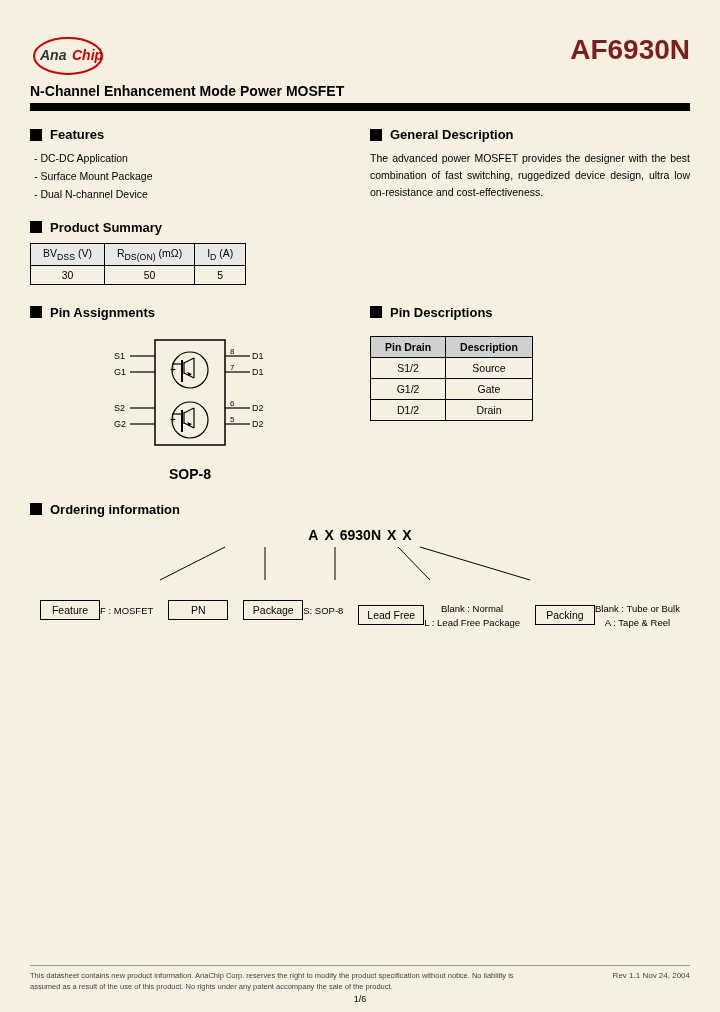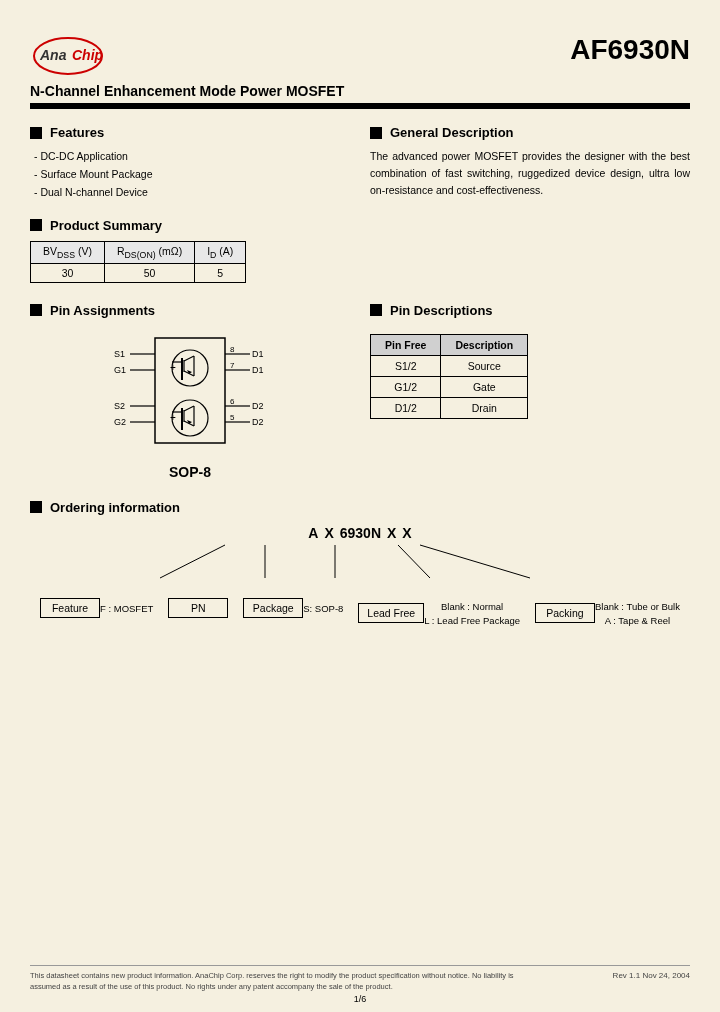--- a/index.html
+++ b/index.html
@@ -19,24 +19,24 @@
       margin-bottom: 4px;
       margin-top: 14px;
     }
     .logo {
       display: flex;
       align-items: center;
     }
     .part-number {
       font-size: 28px;
       font-weight: bold;
-      color: #000000;
+      color: #7f1d1d;
     }
     .title-line {
-      border-bottom: 6px solid #000000;
+      border-bottom: 8px solid #000000;
       padding-bottom: 4px;
       margin-bottom: 16px;
     }
     .title-line h2 {
       font-size: 14px;
       font-weight: bold;
       color: #000;
     }
     .two-col {
       display: flex;
@@ -277,21 +277,21 @@
     </div>
   </div>
   <div class="pin-right">
     <div class="section-header">
       <span class="section-bullet"></span>
       <span class="section-title">Pin Descriptions</span>
     </div>
     <table class="pin-desc-table" style="margin-top:16px;">
       <thead>
         <tr>
-          <th>Pin Free</th>
+          <th>Pin Drain</th>
           <th>Description</th>
         </tr>
       </thead>
       <tbody>
         <tr>
           <td>S1/2</td>
           <td>Source</td>
         </tr>
         <tr>
           <td>G1/2</td>

